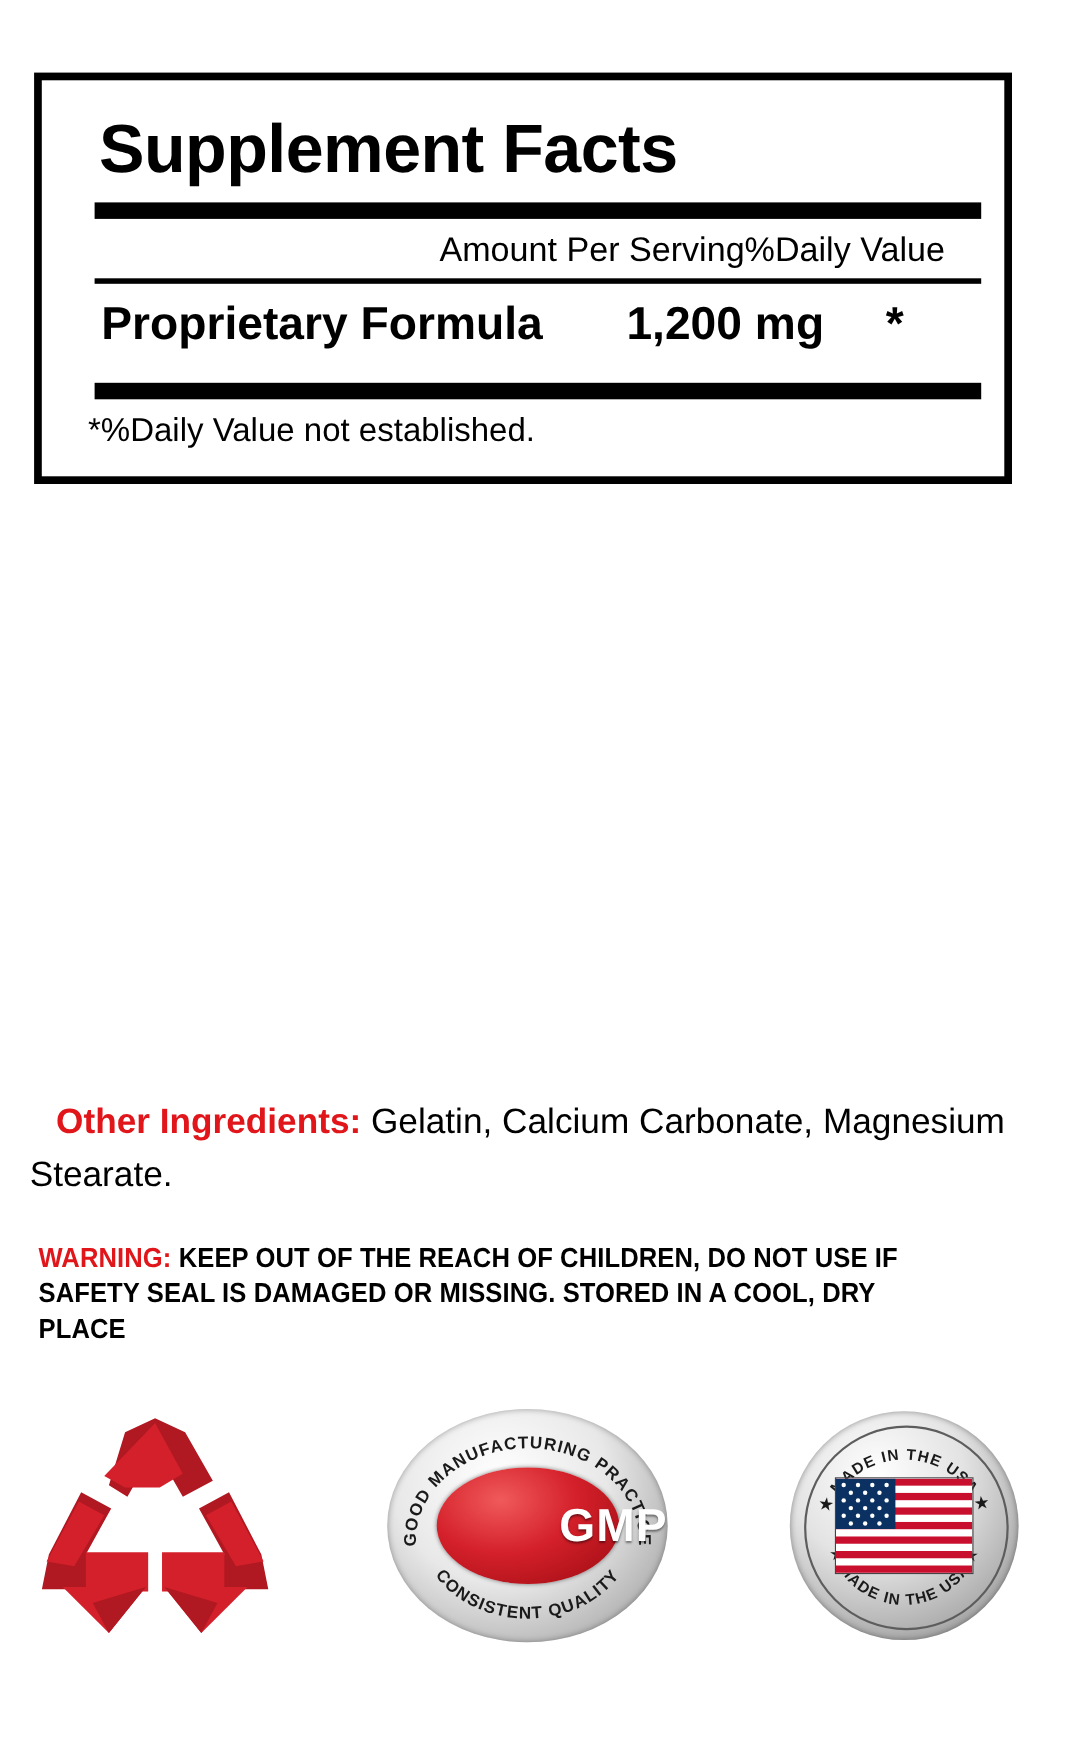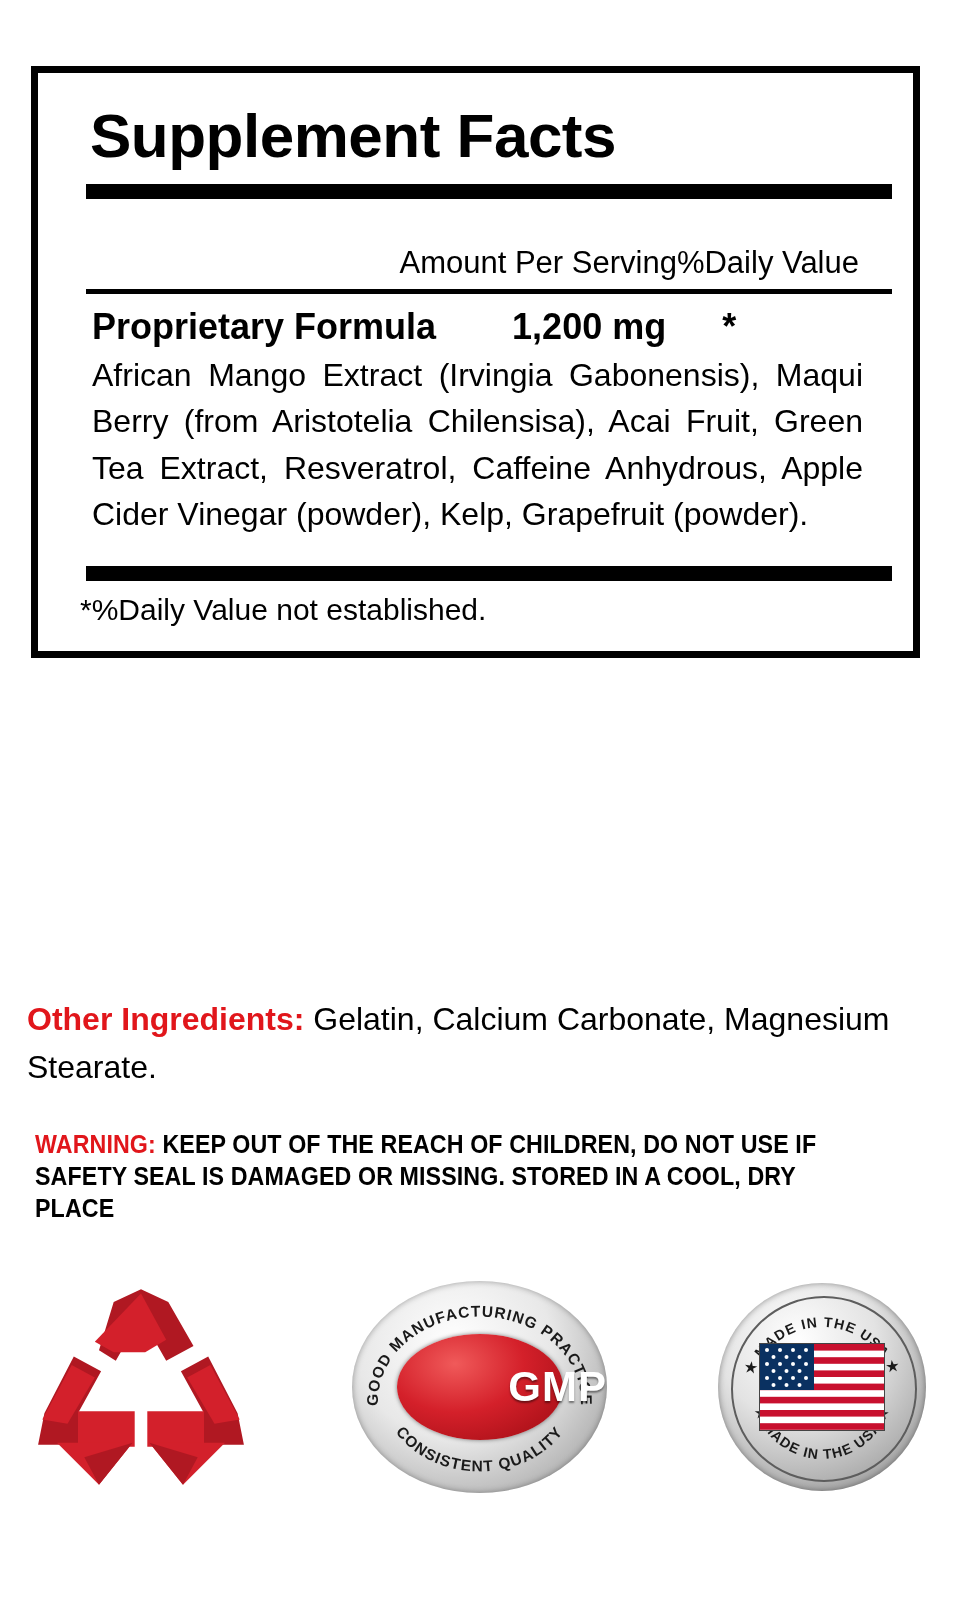--- a/index.html
+++ b/index.html
@@ -59,27 +59,26 @@
   }
   .aps-row {
     display: flex;
     justify-content: flex-end;
     align-items: baseline;
     margin: 10px 28px 8px 32px;
     font-size: 31px;
   }
   .aps-row .dv {
     margin-right: 4px;
-    margin-top: 36px;
   }
   .formula-row {
     display: flex;
     align-items: baseline;
     margin: 12px 28px 2px 32px;
-    font-size: 36px;
+    font-size: 42px;
     font-weight: 700;
   }
   .formula-name { flex: 0 0 auto; }
   .formula-amount {
     margin-left: 76px;
     font-weight: 700;
   }
   .formula-star {
     margin-left: 56px;
     font-weight: 700;
@@ -103,20 +102,21 @@
     position: absolute;
     left: 27px;
     top: 995px;
     width: 915px;
     font-size: 32px;
     line-height: 1.5;
   }
   .other-ing .lead {
     color: #e1161b;
     font-weight: 700;
+    margin-left: 24px;
   }
 
   
   .warning {
     position: absolute;
     left: 35px;
     top: 1128px;
     width: 905px;
     font-size: 25px;
     line-height: 1.28;
@@ -260,21 +260,20 @@
     </div>
 
     <div class="rule-thin"></div>
 
     <div class="formula-row">
       <span class="formula-name">Proprietary Formula</span>
       <span class="formula-amount">1,200 mg</span>
       <span class="formula-star">*</span>
     </div>
 
-    <div class="ingredients-body">African Mango Extract (Irvingia Gabonensis), Maqui Berry (from Aristotelia Chilensisa), Acai Fruit, Green Tea Extract, Resveratrol, Caffeine Anhydrous, Apple Cider Vinegar (powder), Kelp, Grapefruit (powder).</div>
 
     <div class="spacer-sm"></div>
     <div class="rule-thick"></div>
 
     <div class="footnote">*%Daily Value not established.</div>
   </div>
 
   <div class="other-ing">
     <span class="lead">Other Ingredients:</span><span> Gelatin, Calcium Carbonate, Magnesium Stearate.</span>
   </div>

